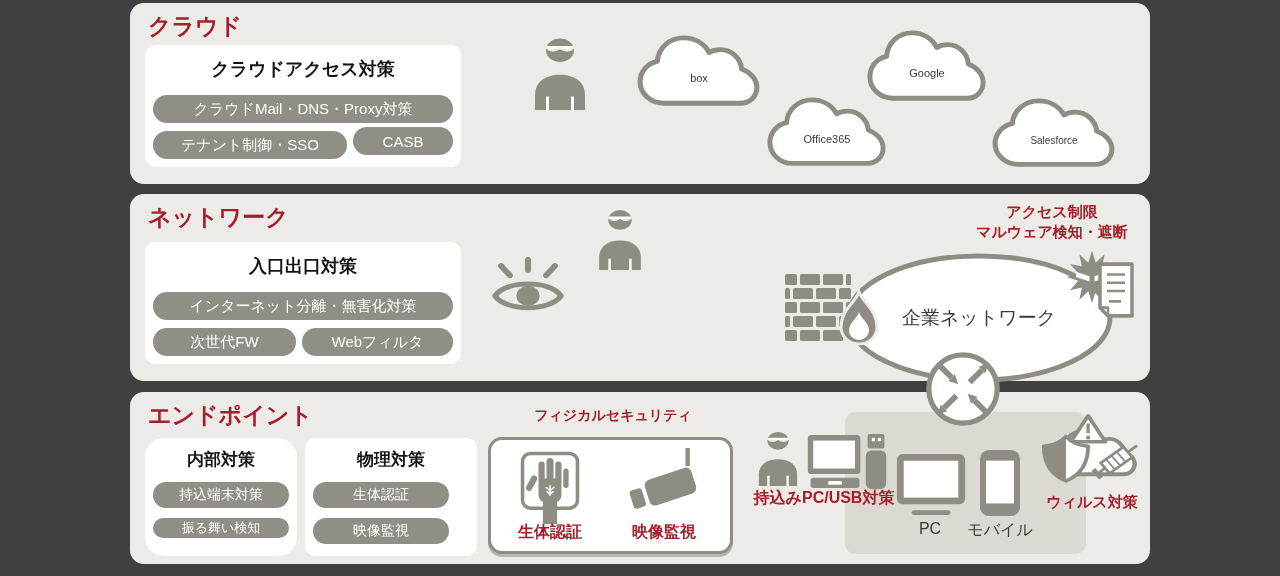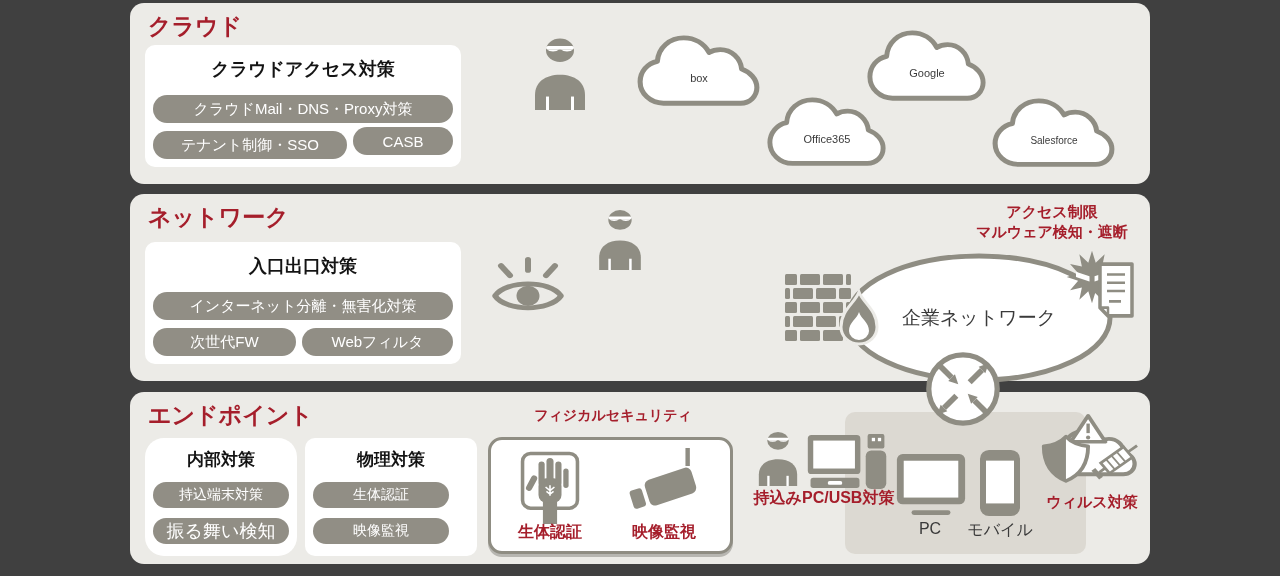--- a/index.html
+++ b/index.html
@@ -188,21 +188,21 @@
       </g>
     </svg>
   </div>
 
   <div class="section" style="top:392px;height:172px;">
     <div class="sec-title">エンドポイント</div>
 
     <div class="card" style="left:15px;top:46px;width:152px;height:118px;border-radius:19px;">
       <div class="card-title" style="top:10px;font-size:17px;">内部対策</div>
       <div class="pill" style="left:8px;top:44px;width:136px;height:26px;font-size:14px;">持込端末対策</div>
-      <div class="pill" style="left:8px;top:80px;width:136px;height:26px;font-size:18px;">振る舞い検知</div>
+      <div class="pill" style="left:8px;top:80px;width:136px;height:20px;font-size:13px;">振る舞い検知</div>
     </div>
 
     <div class="card" style="left:175px;top:46px;width:172px;height:118px;">
       <div class="card-title" style="top:10px;font-size:17px;">物理対策</div>
       <div class="pill" style="left:8px;top:44px;width:136px;height:26px;font-size:14px;">生体認証</div>
       <div class="pill" style="left:8px;top:80px;width:136px;height:26px;font-size:14px;">映像監視</div>
     </div>
 
     <div class="red-cap" style="left:388px;top:14px;width:190px;font-size:14px;">フィジカルセキュリティ</div>
     <div class="abs" style="left:358px;top:45px;width:245px;height:117px;background:#fff;border:3px solid #8F8D83;border-radius:14px;box-sizing:border-box;box-shadow:0 3px 0 rgba(120,118,110,.45);">

